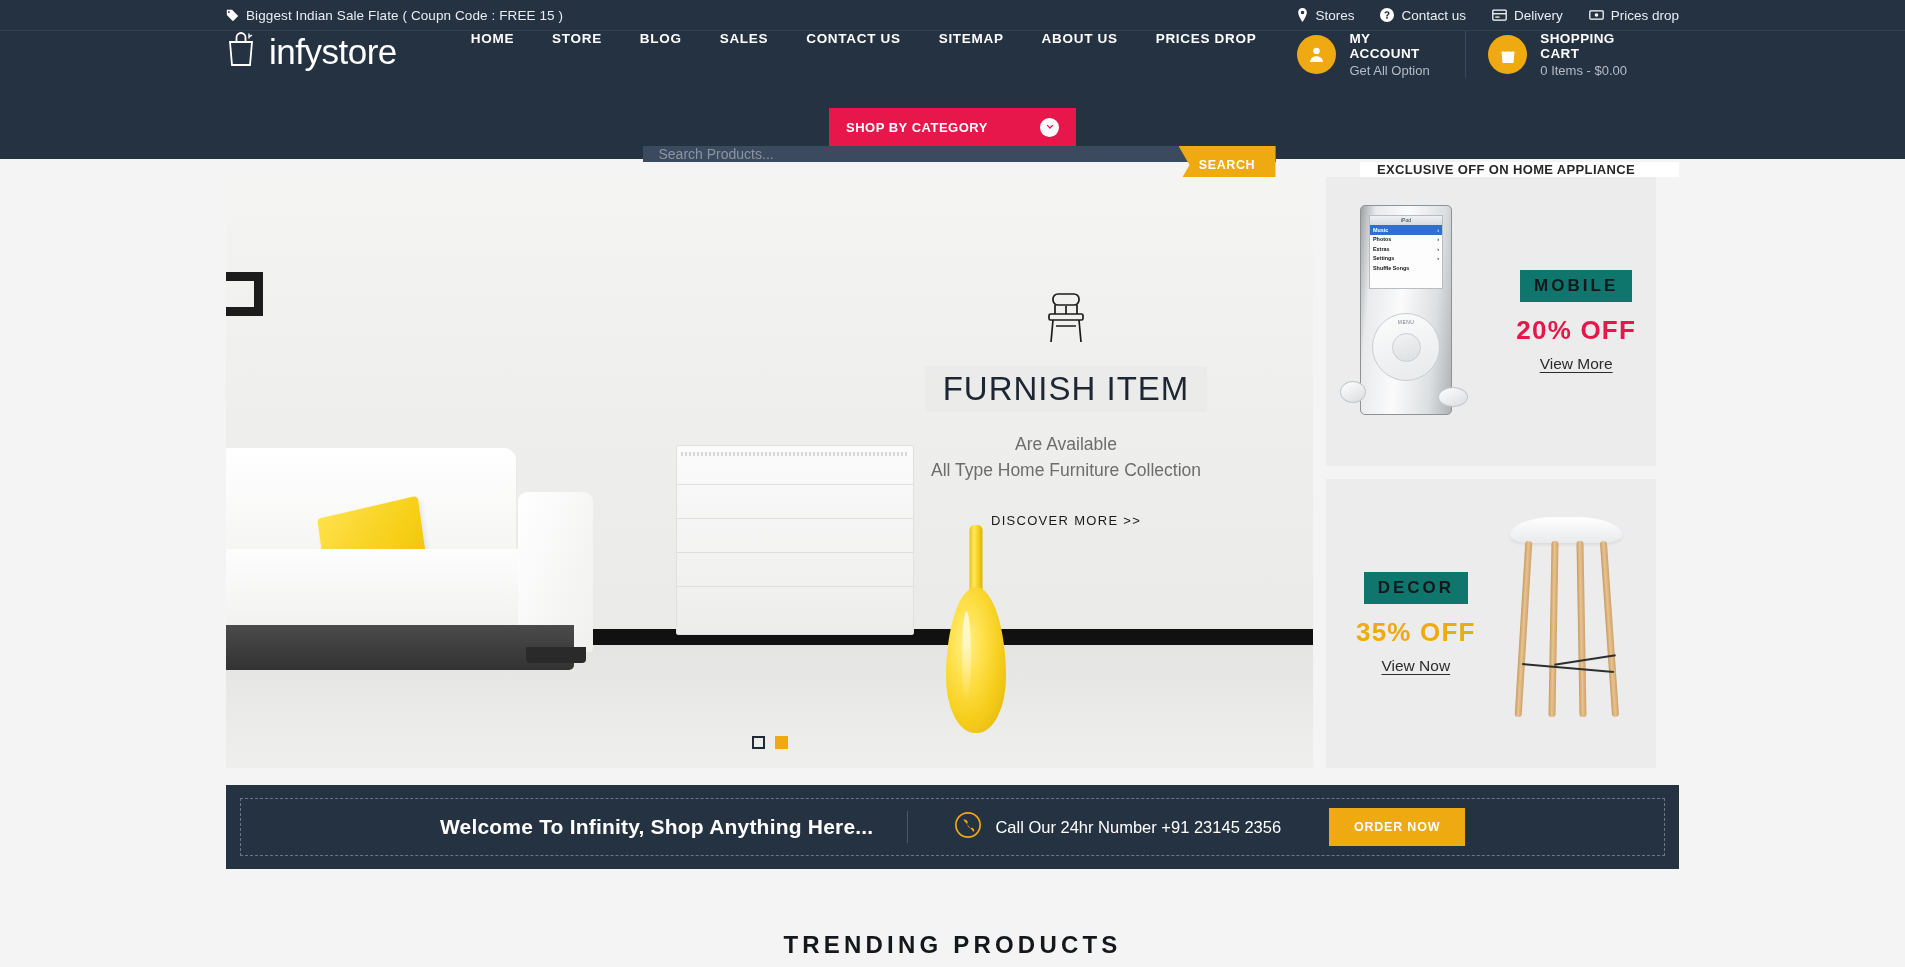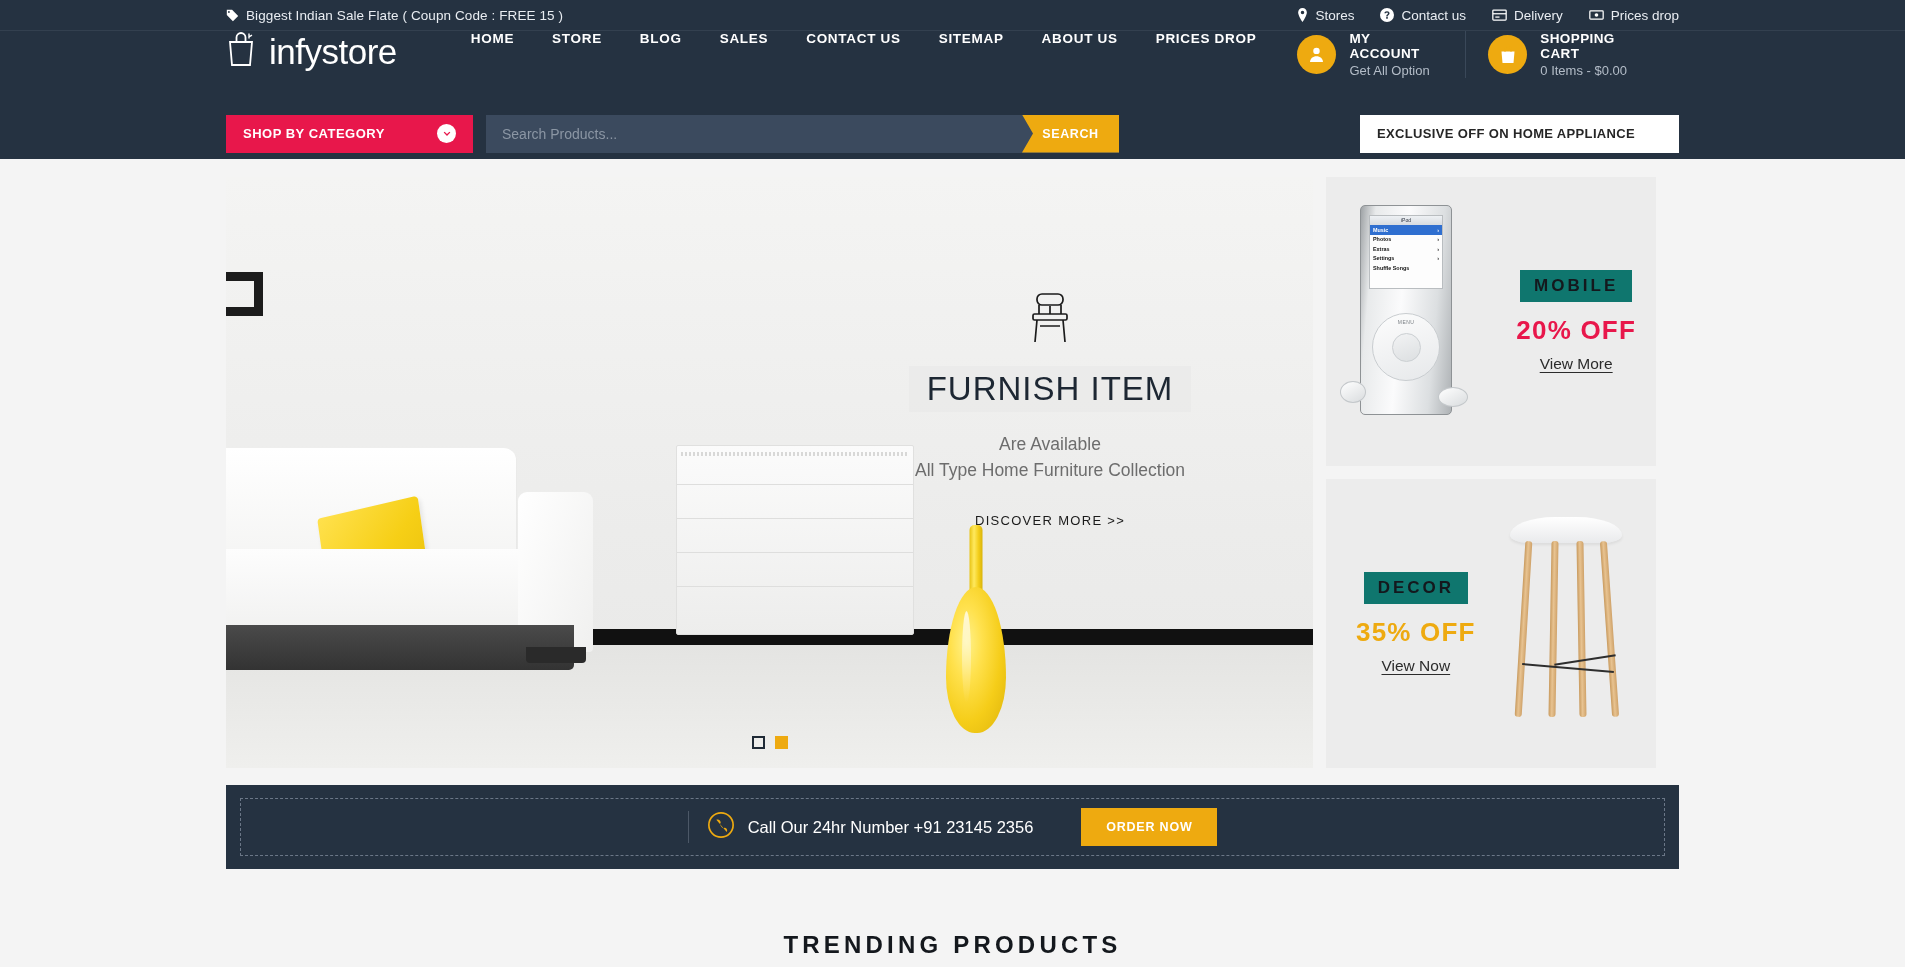--- a/index.html
+++ b/index.html
@@ -66,20 +66,21 @@
   }
   .hr-t1 { color: #fff; font-size: 13.5px; font-weight: 700; letter-spacing: .4px; }
   .hr-t2 { color: #b4bdc8; font-size: 13px; margin-top: 2px; }
 
   
   .search-row {
     background: #253241;
     height: 51px;
     display: flex; align-items: center;
     padding: 0 226px;
+    flex-direction: column;
   }
   .cat-btn {
     width: 247px; height: 38px; background: #e8174b;
     display: flex; align-items: center; justify-content: space-between;
     padding: 0 17px; cursor: pointer; flex: none;
   }
   .cat-btn-label {
     color: #fff; font-size: 13px; font-weight: 700; letter-spacing: .5px;
   }
   .cat-chevron {
@@ -189,21 +190,21 @@
     background: radial-gradient(ellipse at 34% 38%,#fff18a 0%,#ffe14d 28%,#f5cd19 62%,#ddb30b 100%);
     border-radius: 50% 50% 48% 48% / 62% 62% 38% 38%;
   }
   .vase-shine {
     position: absolute; left: 16px; top: 86px; width: 9px; height: 92px;
     background: linear-gradient(180deg,rgba(255,255,255,.75),rgba(255,255,255,0));
     border-radius: 50%;
   }
 
   .slide-caption {
-    position: absolute; left: 624px; top: 115px; width: 400px;
+    position: absolute; left: 640px; top: 115px; width: 400px;
     text-align: center;
   }
   .chair-icon { display: flex; justify-content: center; margin-bottom: 22px; }
   .slide-title {
     display: inline-block;
     background: rgba(233,233,233,.72);
     color: #1d2733; font-size: 33px; letter-spacing: 1px;
     font-weight: 400; padding: 4px 18px;
   }
   .slide-sub {
@@ -308,21 +309,21 @@
   .cta-inner {
     border: 1px dashed #6b7787; width: 100%; height: 58px;
     display: flex; align-items: center; justify-content: center; gap: 0;
   }
   .cta-welcome {
     color: #fff; font-size: 21px; font-weight: 700; letter-spacing: .2px;
     padding-right: 34px;
   }
   .cta-phone {
     display: flex; align-items: center; gap: 13px;
-    border-left: 1px solid #4c5867; padding-left: 18px;
+    border-left: 1px solid #4c5867; padding-left: 46px;
   }
   .cta-phone-text { color: #fff; font-size: 16.5px; }
   .order-btn {
     margin-left: 48px; background: #eeaa10; border: 0; cursor: pointer;
     color: #fff; font-size: 12.5px; font-weight: 700; letter-spacing: .8px;
     width: 136px; height: 38px;
     font-family: "Liberation Sans", sans-serif;
   }
 
   
@@ -560,20 +561,21 @@
           <div class="rung" style="left:20px; top:150px; width:92px; transform:rotate(5deg);"></div>
           <div class="rung" style="left:52px; top:142px; width:62px; transform:rotate(-9deg);"></div>
         </div>
       </div>
 
     </div>
   </div>
 
   <div class="cta">
     <div class="cta-inner">
+      <div class="cta-welcome">Welcome To Infinity, Shop Anything Here...</div>
       <div class="cta-phone">
         <span>
           <svg width="28" height="28" viewBox="0 0 30 30" fill="none" stroke="#eeaa10" stroke-width="1.8">
             <circle cx="15" cy="15" r="13"></circle>
             <path d="M10 9.5c2.5-1.2 4 .6 4.6 2.2.4 1.1-.8 1.7-.6 2.6.3 1.3 1.6 3.2 2.8 3.9.8.5 1.5-.6 2.5-.2 1.6.6 3.2 2.3 1.8 4.6" fill="#eeaa10" stroke="none"></path>
           </svg>
         </span>
         <span class="cta-phone-text">Call Our 24hr Number +91 23145 2356</span>
       </div>
       <button class="order-btn">ORDER NOW</button>

